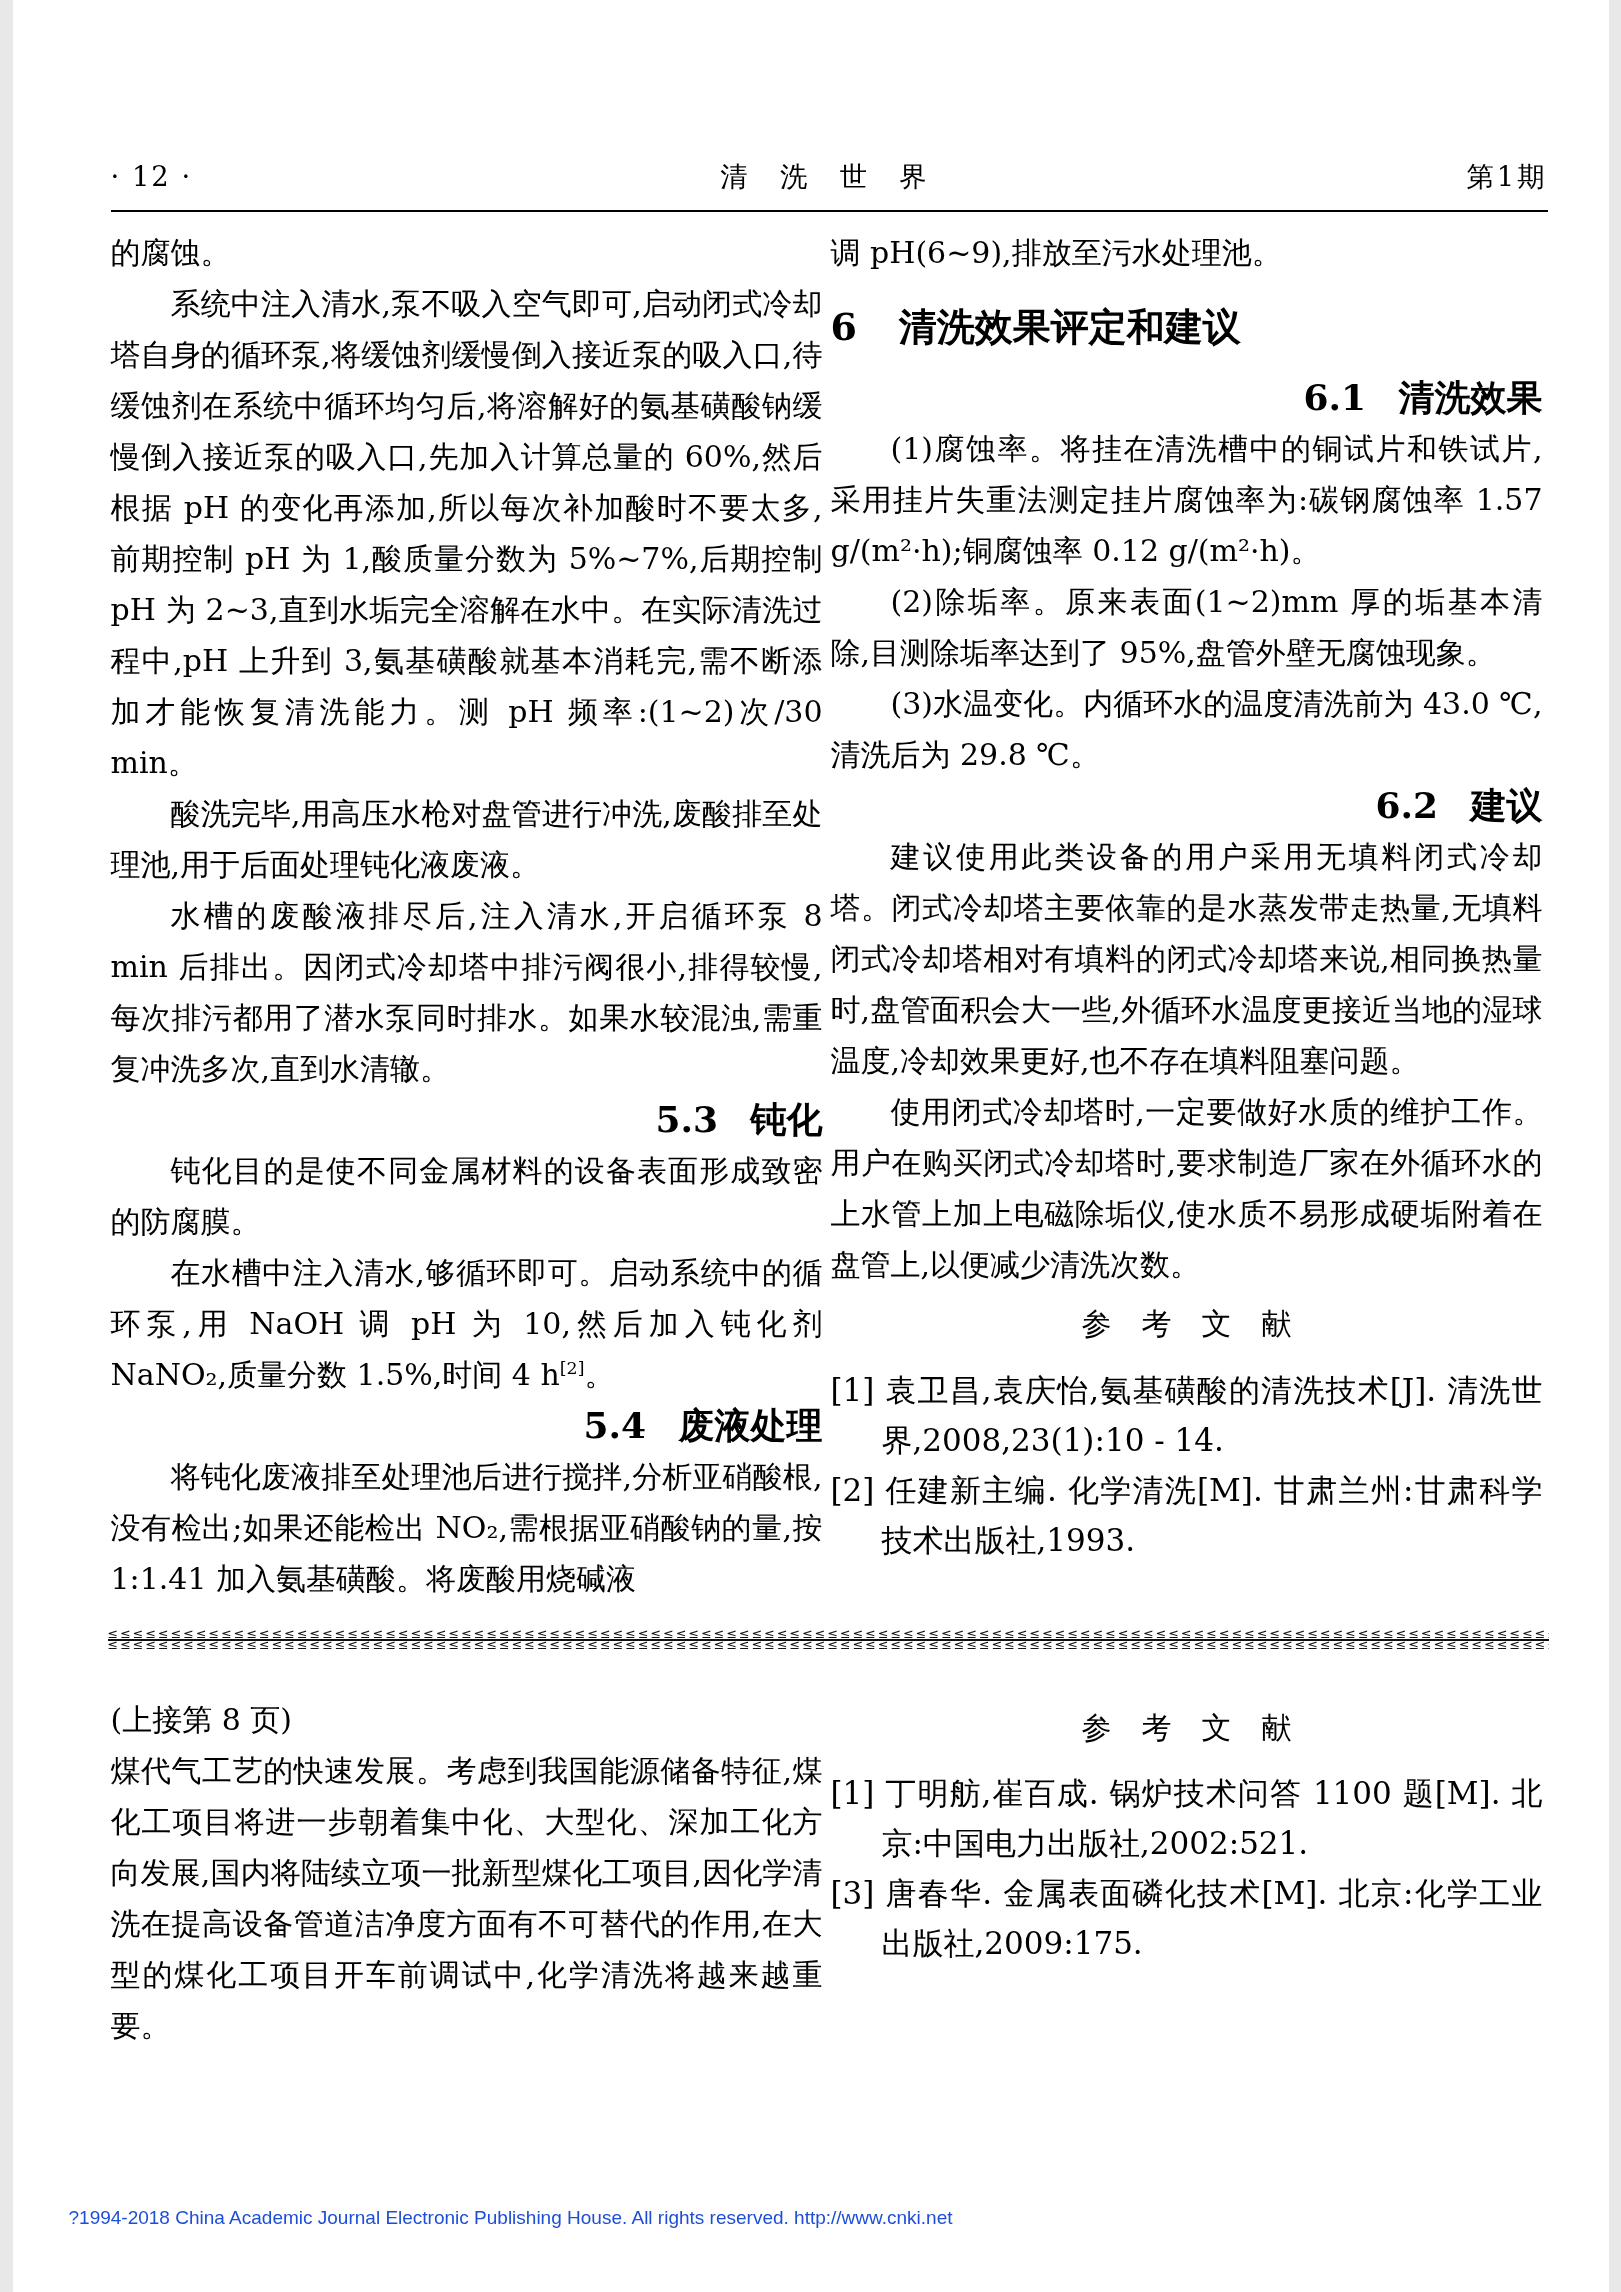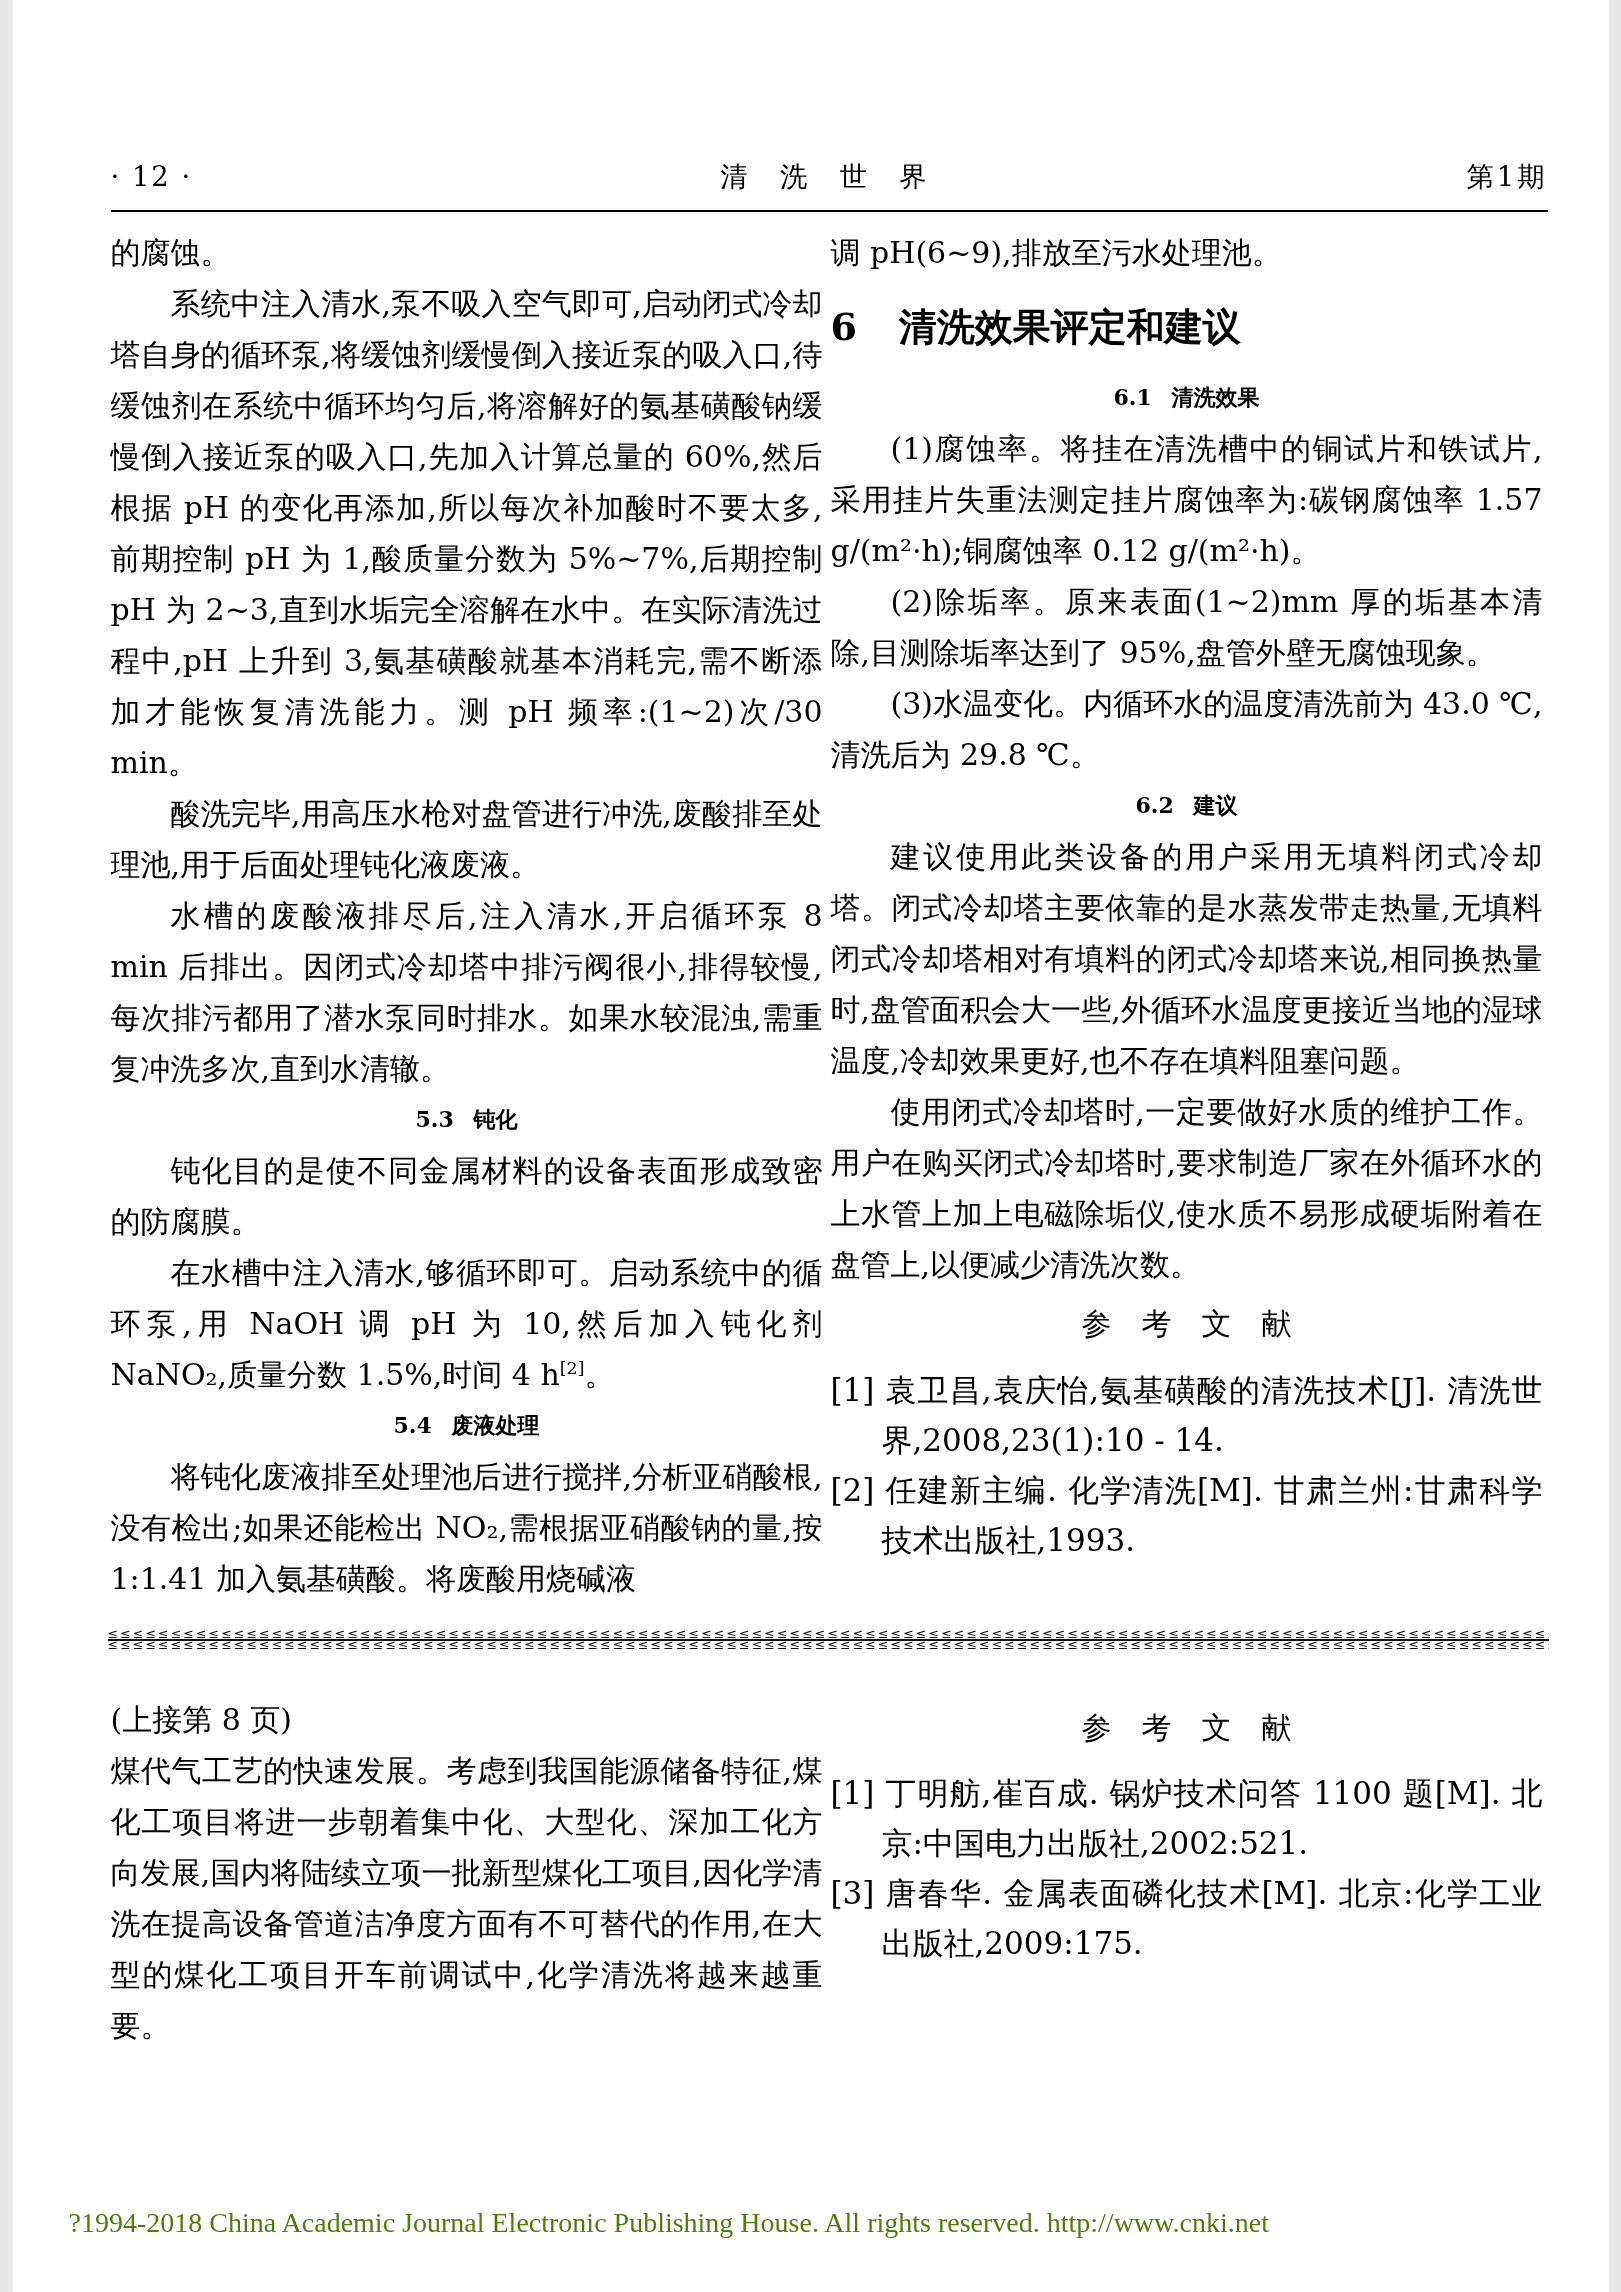--- a/index.html
+++ b/index.html
@@ -27,21 +27,21 @@
 
   
   .cols { position:absolute; left:98px; width:1437px; display:flex; gap:8px; }
   .cols.top    { top:227px; }
   .cols.bottom { top:1694px; }
   .col { width:712px; font-size:30px; line-height:51px; text-align:justify; }
 
   p { margin:0; text-indent:2em; }
   p.noindent { text-indent:0; }
 
-  .subhead { margin:0; font-size:22px; line-height:51px; font-weight:bold; text-align:center; }
+  .subhead { margin:0; font-size:36px; line-height:51px; font-weight:bold; text-align:right; }
   .subhead .hnum { margin-right:0.9em; }
 
   .bighead { margin:17.6px 0 15.7px 0; font-size:38px; line-height:61px; font-weight:bold; text-align:left; }
   .bighead .hnum { margin-right:1.1em; }
 
   .refs-heading {
     text-align:center; font-weight:normal;
     font-size:30px; line-height:51px;
     margin:7.8px 0 15.7px 0;
   }
@@ -60,22 +60,22 @@
     white-space:nowrap; overflow:hidden;
     font-family:"DejaVu Sans","Liberation Sans",sans-serif;
     font-size:12.7px; line-height:9.8px; letter-spacing:2px; color:#111;
   }
   .divider .row-a { top:0; }
   .divider .row-b { top:10.8px; }
 
   
   .footer {
     position:absolute; left:56px; top:2207px;
-    font-size:28px; color:#4d7c0f;
-    font-family:Liberation Serif, serif;
+    font-size:19px; color:#1d4ed8;
+    font-family:Liberation Sans, sans-serif;
   }
 </style>
 </head>
 <body>
 
 <div class="page">
 
   <div class="header">
     <span class="pageno">· 12 ·</span>
     <span class="jtitle">清 洗 世 界</span>

